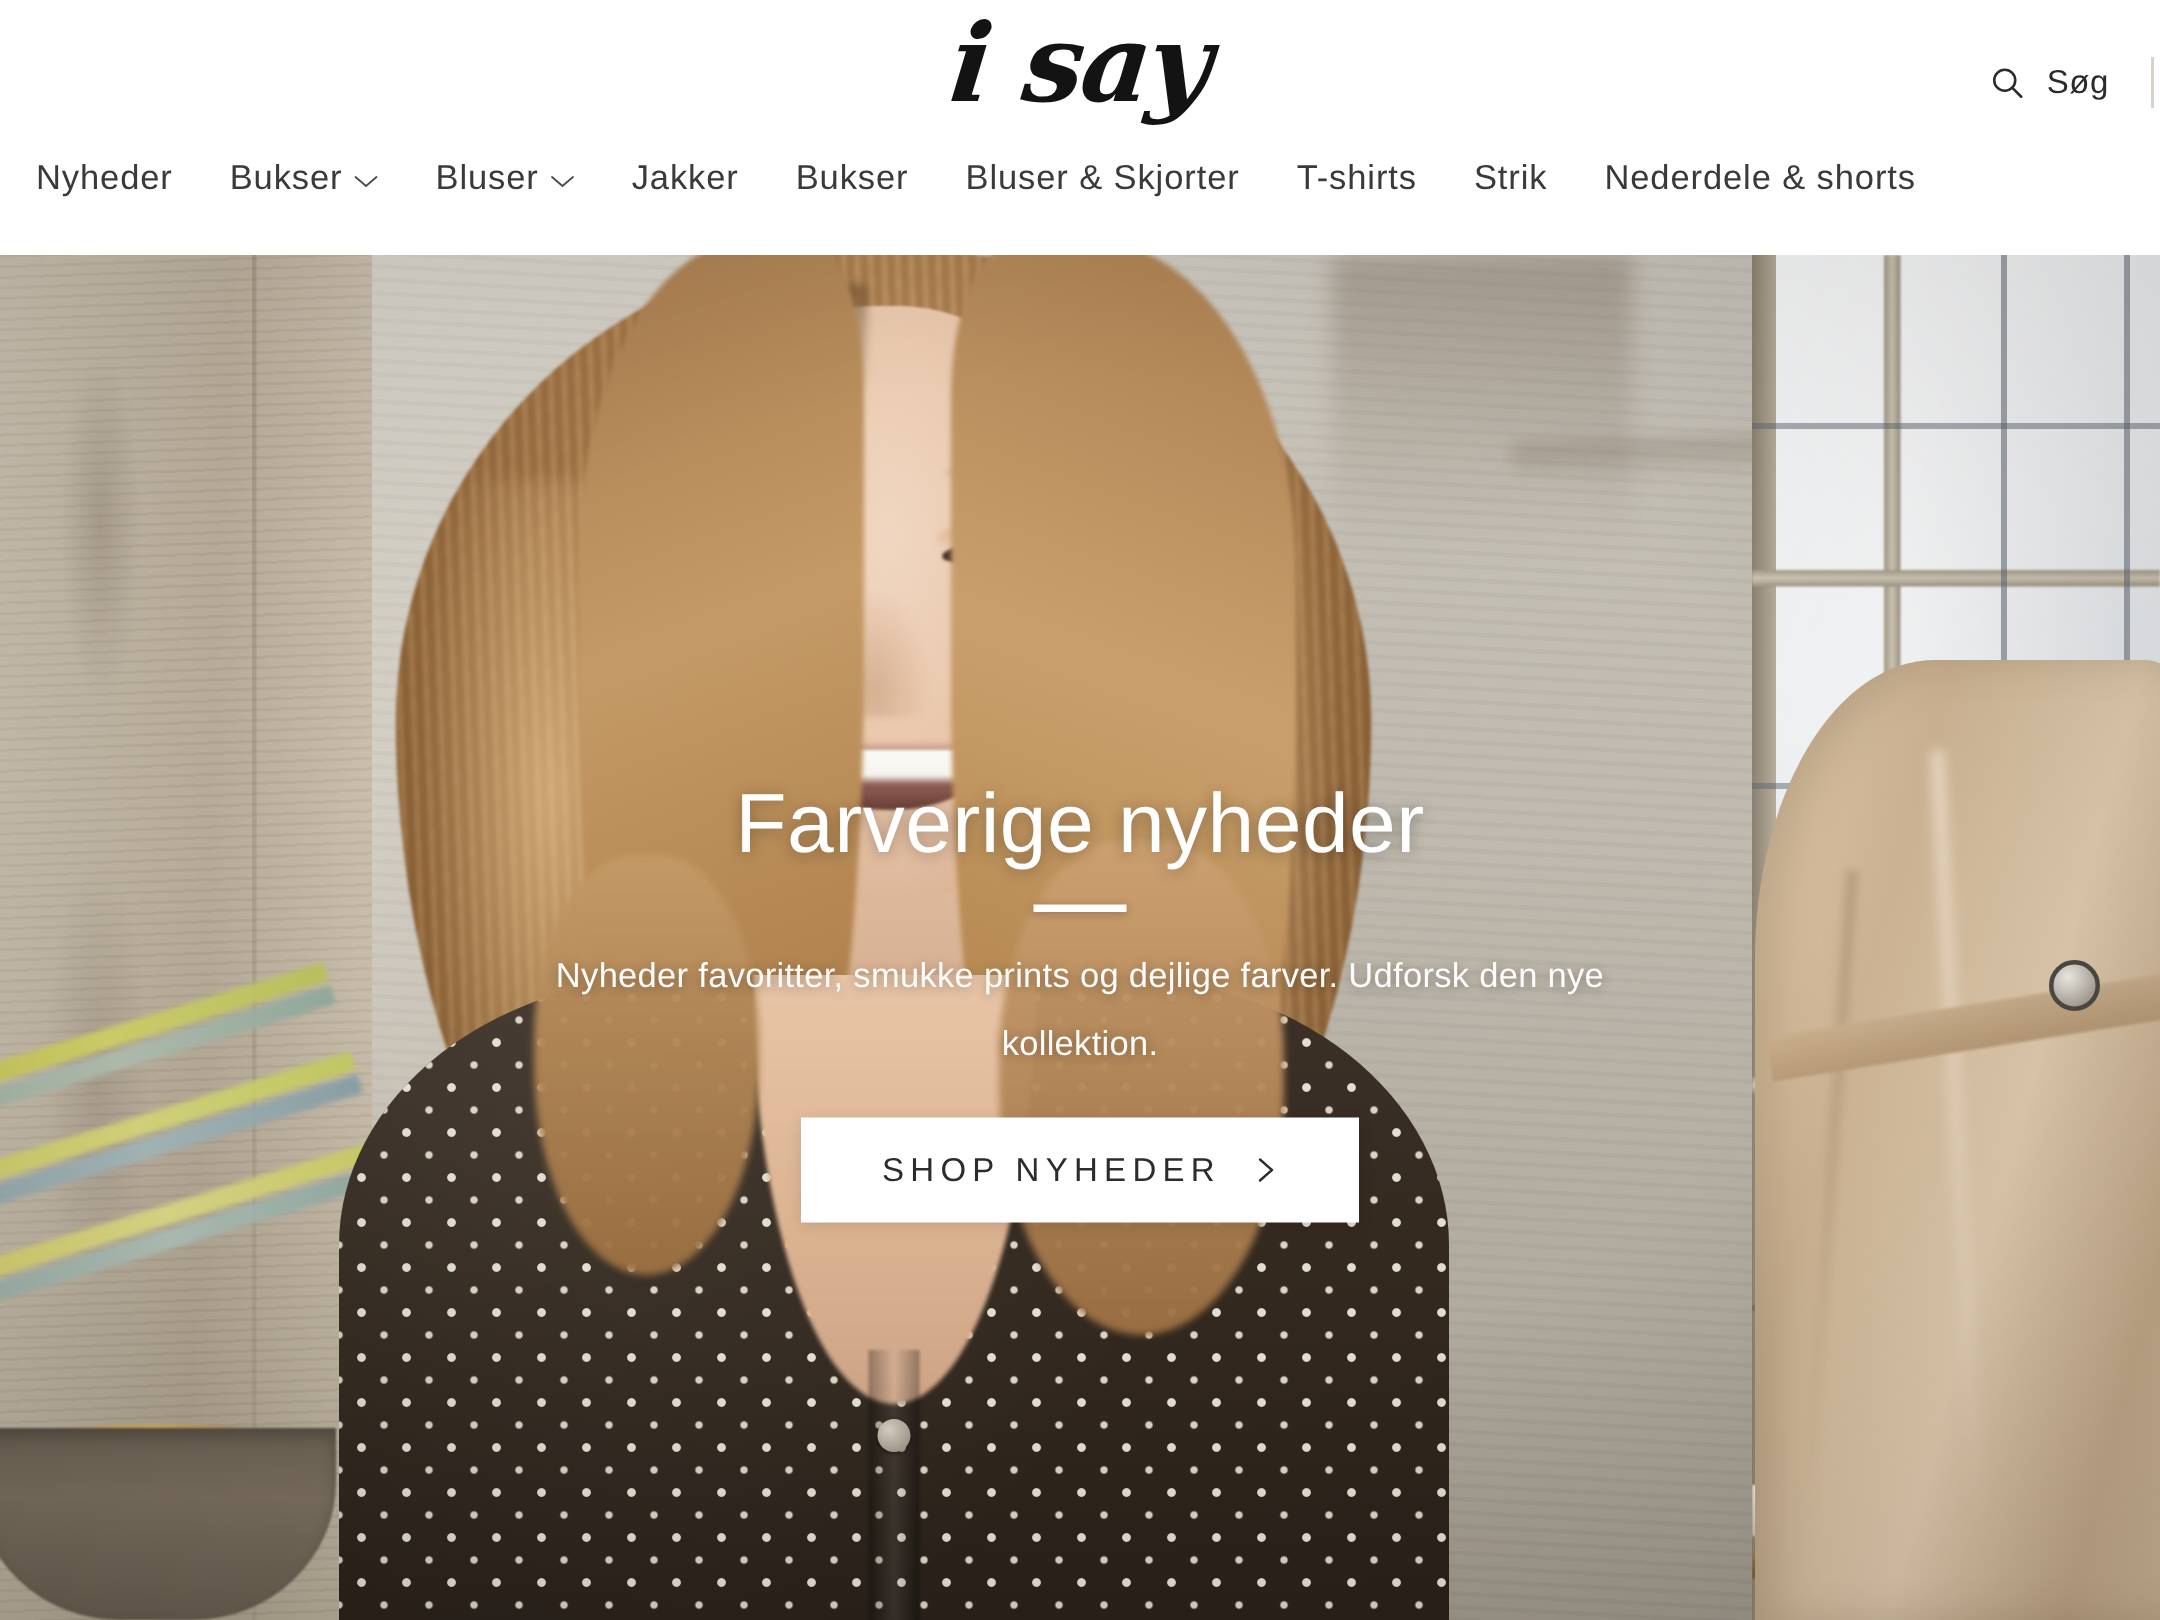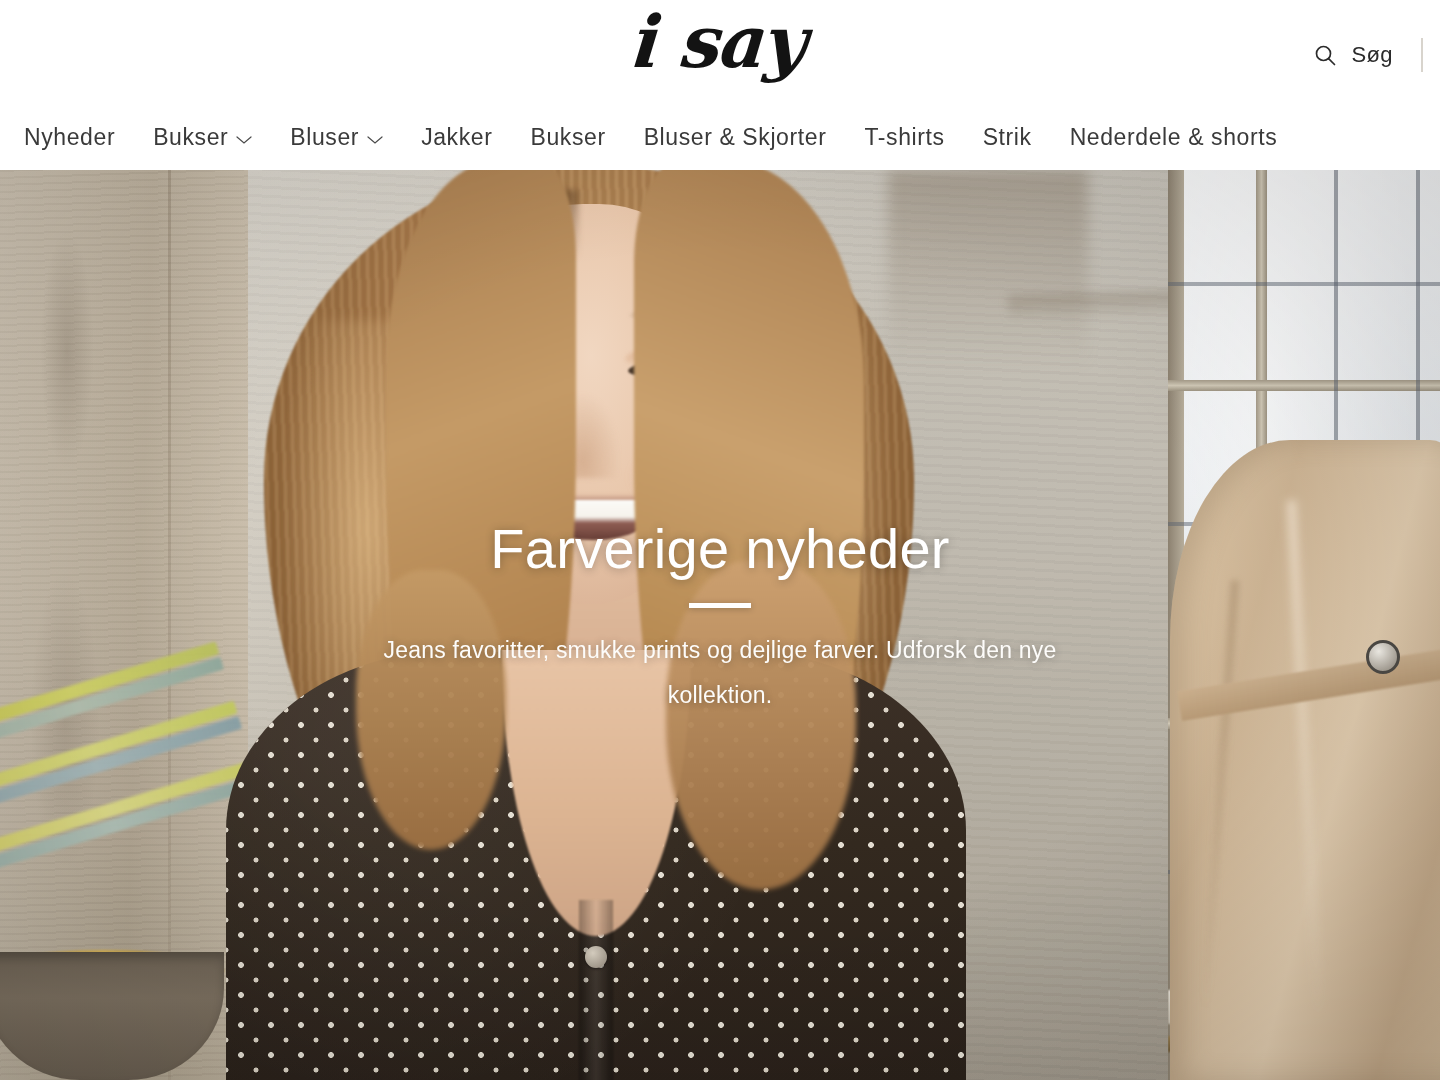--- a/index.html
+++ b/index.html
@@ -27,38 +27,38 @@
     letter-spacing:-2px;
     -webkit-transform:translateX(-50%) skewX(-6deg);
     transform:translateX(-50%) skewX(-6deg);
     white-space:nowrap;
     user-select:none;
   }
 
   .header-utils{
     position:absolute; right:0; top:38px;
     display:flex; align-items:center; gap:14px;
-    padding-right:17px;
+    padding-right:4px;
   }
   .search-icon{
     width:24px; height:24px; display:block; flex:none;
   }
   .search-icon svg{ display:block; }
   .search-label{
     font-size:22px; color:#2b2b2b; letter-spacing:0.4px;
     font-family:"Liberation Sans", sans-serif;
   }
   .util-divider{
     width:2px; height:34px; background:#d8d4cd; margin-left:14px;
   }
 
   
   .main-nav{
     position:absolute; top:105px; left:0; width:100%; height:65px;
-    display:flex; align-items:center; gap:0;
+    display:flex; align-items:flex-start; gap:0;
     padding-left:24px;
     background:#ffffff;
   }
   .nav-item{
     display:flex; align-items:center; gap:8px;
     font-size:23px; color:#3a3a3a; letter-spacing:0.6px;
     white-space:nowrap; cursor:pointer;
     margin-right:38px;
     font-family:"Liberation Sans", sans-serif;
   }
@@ -561,16 +561,24 @@
 
     <div class="hairfall-l"></div>
     <div class="hairfall-r"></div>
   </div>
 
   <div class="hero-vignette"></div>
 
   <div class="hero-copy">
     <h1 class="hero-title">Farverige nyheder</h1>
     <div class="hero-rule"></div>
-    <p class="hero-sub">Jeans favoritter, smukke prints og dejlige farver. Udforsk den nye kollektion.</p>
+    <p class="hero-sub">Nyheder favoritter, smukke prints og dejlige farver. Udforsk den nye kollektion.</p>
+    <button class="hero-cta">
+      <span>SHOP NYHEDER</span>
+      <span class="cta-arrow">
+        <svg viewBox="0 0 16 22" width="16" height="22" fill="none" stroke="#2c2c2c" stroke-width="1.6" stroke-linecap="round" stroke-linejoin="round">
+            <polyline points="4,4 12,11 4,18"></polyline>
+          </svg>
+      </span>
+    </button>
   </div>
 
 </section>
 
 </body></html>

